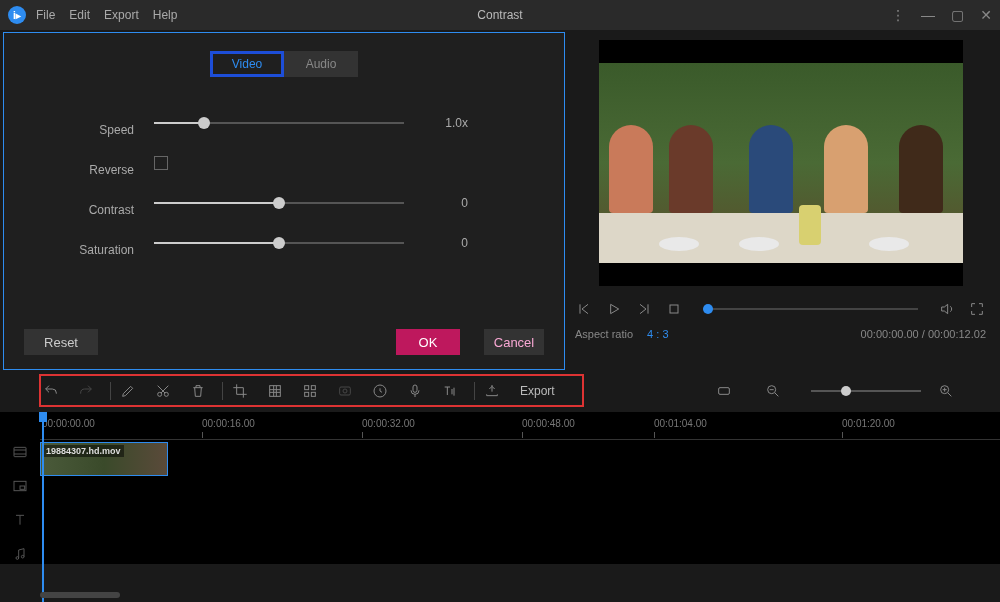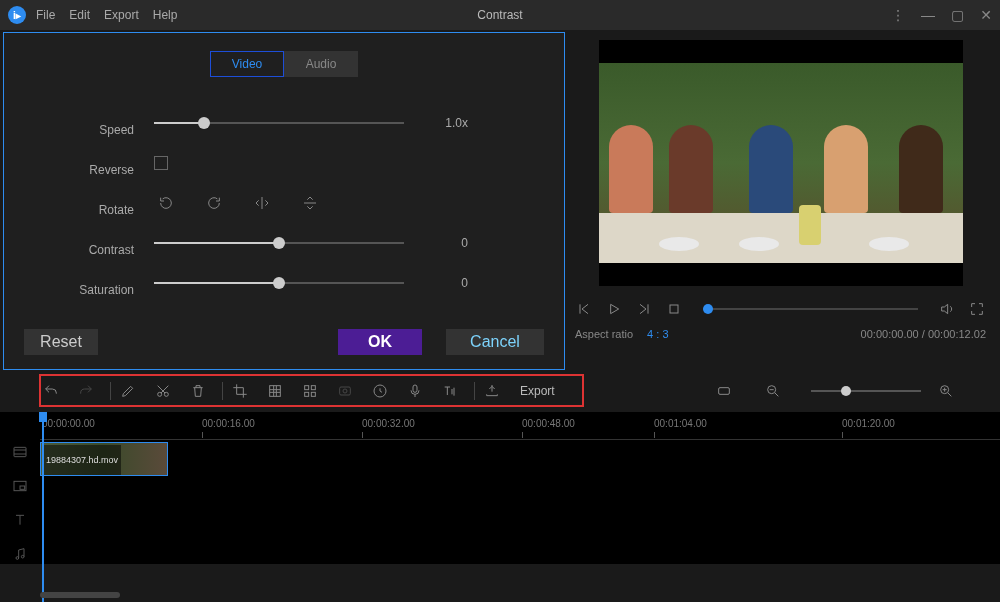--- a/index.html
+++ b/index.html
@@ -8,38 +8,38 @@
 .titlebar .logo { width:18px; height:18px; border-radius:50%; background:#2e8cf0; display:flex; align-items:center; justify-content:center; color:#fff; font-size:10px; font-weight:bold; margin-right:10px; }
 .titlebar .menu-item { margin-right:14px; cursor:pointer; }
 .titlebar .title { position:absolute; left:50%; transform:translateX(-50%); color:#bbb; }
 .titlebar .win-controls { margin-left:auto; display:flex; gap:16px; color:#888; font-size:14px; }
 .titlebar .win-controls span { cursor:pointer; }
 
 .top-area { display:flex; height:340px; }
 .panel { width:562px; border:1px solid #2e8cf0; margin:2px 0 0 3px; background:#1f1f1f; padding:18px 20px 14px 20px; position:relative; }
 .tabs { display:flex; justify-content:center; margin-bottom:26px; }
 .tab { width:74px; height:26px; display:flex; align-items:center; justify-content:center; font-size:12px; cursor:pointer; }
-.tab.active { border:1px solid #1d4ed8; color:#2e8cf0; }
+.tab.active { border:3px solid #1d4ed8; color:#2e8cf0; }
 .tab.inactive { background:#333; color:#888; }
 
 .prop-row { display:flex; align-items:center; height:40px; font-size:12px; color:#aaa; }
 .prop-label { width:130px; text-align:right; padding-right:20px;margin-top:14px; }
 .prop-control { flex:1; display:flex; align-items:center; gap:24px; }
 .slider { flex:1; height:2px; background:#555; position:relative; max-width:250px; }
 .slider .thumb { width:12px; height:12px; border-radius:50%; background:#ccc; position:absolute; top:-5px; transform:translateX(-50%); }
 .slider .fill { height:2px; background:#ccc; position:absolute; left:0; }
 .prop-value { width:40px; text-align:right; color:#aaa; font-size:12px; }
 .checkbox { width:14px; height:14px; border:1px solid #666; }
 .rot-btn { width:24px; height:24px; display:flex; align-items:center; justify-content:center; cursor:pointer; color:#888; }
 
 .panel-buttons { position:absolute; bottom:14px; left:20px; right:20px; display:flex; }
-.btn { height:26px; padding:0 20px; font-size:16px; display:flex; align-items:center; justify-content:center; cursor:pointer; }
+.btn { height:26px; padding:0 20px; font-size:13px; display:flex; align-items:center; justify-content:center; cursor:pointer; }
 .btn-reset { background:#333; color:#ccc; width:74px; }
-.btn-ok { background:#4c1d95; color:#fff; width:84px; margin-left:auto;font-weight:bold; }
-.btn-cancel { background:#333; color:#7dd3fc; width:98px; margin-left:24px; }
+.btn-ok { background:#be185d; color:#fff; width:64px; margin-left:auto; }
+.btn-cancel { background:#333; color:#f9a8d4; width:60px; margin-left:24px; }
 
 .preview-area { flex:1; padding:10px 14px 0 10px; display:flex; flex-direction:column; }
 .preview-frame { width:364px; height:246px; background:#000; align-self:center; display:flex; align-items:center; justify-content:center; overflow:hidden; position:relative; }
 .scene { width:100%; height:200px; background:linear-gradient(180deg,#3a5a2a 0%,#4a6a35 50%,#5a4a2a 100%); position:relative; }
 .scene .person{position:absolute;bottom:50px;width:44px;height:88px;border-radius:22px 22px 4px 4px;}
 .scene .plate{position:absolute;bottom:12px;width:40px;height:14px;border-radius:50%;background:#e9e9e9;}
 .controls { display:flex; align-items:center; gap:12px; margin-top:14px; color:#888; }
 .ctrl-icon { width:18px; height:18px; display:flex; align-items:center; justify-content:center; cursor:pointer; }
 .progress { flex:1; height:2px; background:#444; position:relative; margin:0 8px; }
 .progress .ph { width:10px; height:10px; border-radius:50%; background:#2e8cf0; position:absolute; top:-4px; left:0; }
@@ -56,21 +56,21 @@
 .zoom-slider .zt{width:10px;height:10px;border-radius:50%;background:#ccc;position:absolute;top:-4px;left:30px;}
 
 .timeline { flex:1; background:#000000; display:flex; }
 .track-icons { width:40px; display:flex; flex-direction:column; padding-top:30px; gap:14px; align-items:center; color:#555; }
 .track-icons div{width:20px;height:20px;display:flex;align-items:center;justify-content:center;}
 .tracks { flex:1; position:relative; }
 .ruler { height:28px; position:relative; font-size:10px; color:#777; border-bottom:1px solid #333;}
 .ruler .tick { position:absolute; top:6px; }
 .ruler .tick::after{content:'';position:absolute;left:0;top:14px;width:1px;height:6px;background:#555;}
 .clip { position:absolute; top:30px; left:0; width:128px; height:34px; border:1px solid #2e8cf0; background:linear-gradient(90deg,#4a5a3a,#3a4a2a,#5a4a3a); font-size:9px; color:#ddd; padding:2px; overflow:hidden; display:flex; align-items:flex-start; }
-.clip-name{background:rgba(0,0,0,.5);padding:10px 3px;}
+.clip-name{background:rgba(0,0,0,.5);padding:1px 3px;font-weight:bold;}
 .playhead { position:absolute; left:2px; top:0; width:2px; height:200px; background:#2e8cf0; }
 .playhead::before{content:'';position:absolute;top:0;left:-3px;width:8px;height:10px;background:#2e8cf0;}
 .bottom-scrollbar{position:absolute;bottom:2px;left:40px;right:10px;height:10px;display:flex;align-items:center;}
 .bottom-scrollbar .bar{width:80px;height:6px;background:#444;border-radius:3px;}
 svg { width:16px; height:16px; stroke:currentColor; fill:none; stroke-width:1.5; }
 </style>
 </head>
 <body>
 
 <div class="titlebar">
@@ -106,45 +106,20 @@
       </div>
     </div>
 
     <div class="prop-row">
       <div class="prop-label">Reverse</div>
       <div class="prop-control">
           <div class="checkbox"></div>
         </div>
     </div>
 
-    <div class="prop-row">
-      <div class="prop-label">Rotate</div>
-      <div class="prop-control">
-        <div class="rot-btn">
-            <svg viewBox="0 0 24 24">
-              <path d="M4 12a8 8 0 1 0 3-6.2M4 4v5h5"></path>
-            </svg>
-          </div>
-        <div class="rot-btn">
-            <svg viewBox="0 0 24 24">
-              <path d="M20 12a8 8 0 1 1-3-6.2M20 4v5h-5"></path>
-            </svg>
-          </div>
-        <div class="rot-btn">
-            <svg viewBox="0 0 24 24">
-              <path d="M12 3v18M7 8l-4 4 4 4M17 8l4 4-4 4"></path>
-            </svg>
-          </div>
-        <div class="rot-btn">
-            <svg viewBox="0 0 24 24">
-              <path d="M3 12h18M8 7l4-4 4 4M8 17l4 4 4-4"></path>
-            </svg>
-          </div>
-      </div>
-    </div>
 
     <div class="prop-row">
       <div class="prop-label">Contrast</div>
       <div class="prop-control">
         <div class="slider">
             <div class="fill" style="width:50%"></div>
             <div class="thumb" style="left:50%"></div>
           </div>
         <div class="prop-value">0</div>
       </div>

